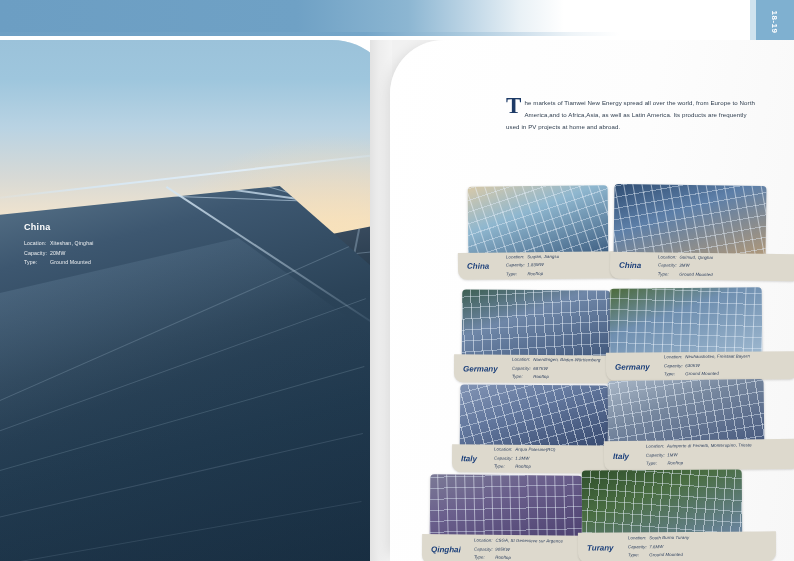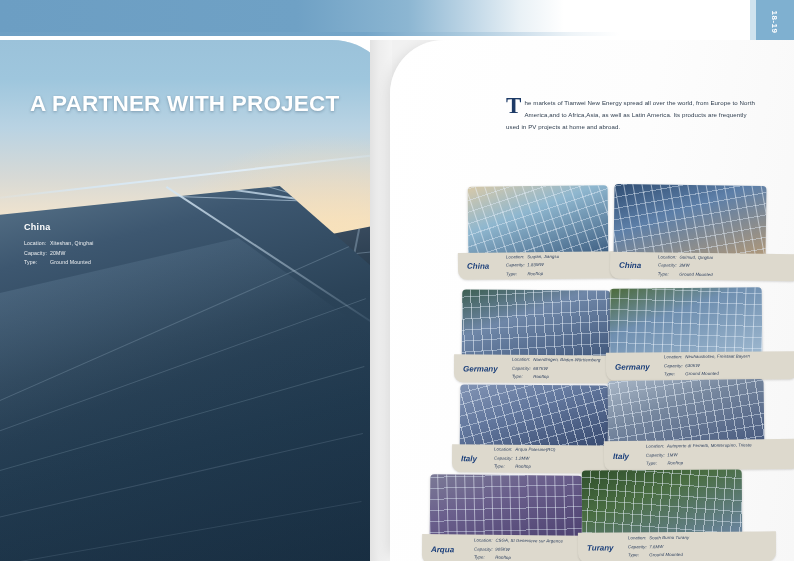--- a/index.html
+++ b/index.html
@@ -195,21 +195,20 @@
         <div class="ray" style="right:6%;top:48%;width:110%;height:1px;transform:rotate(-16deg);opacity:.38;"></div>
         <div class="ray" style="right:6%;top:66%;width:110%;height:1px;transform:rotate(-13deg);opacity:.35;"></div>
         <div class="ray" style="right:6%;top:84%;width:110%;height:1px;transform:rotate(-10deg);opacity:.3;"></div>
       </div>
       <div class="array2"></div>
       <div class="ridge"></div>
       <div class="ridge2"></div>
     </div>
 
     <div class="lefttitle">
-      <span>A PARTNER WITH PROJECT</span>
     </div>
 
     <div class="leftcap">
       <div class="cname">China</div>
       <div class="crow">
         <span class="clabel">Location:</span><span>Xiteshan, Qinghai</span>
       </div>
       <div class="crow">
         <span class="clabel">Capacity:</span><span>20MW</span>
       </div>
@@ -319,21 +318,21 @@
           </div>
         </div>
         <div class="card" style="left: 60px; top: 435px; width: 152px; height: 68px; transform: rotate(0.6deg);">
           <div class="shot" style="background: linear-gradient(160deg, rgb(123, 122, 150) 0%, rgb(106, 95, 140) 38%, rgb(75, 63, 110) 100%);">
             <div class="pv">
               <div class="pv-grid" style="transform: rotate(-2deg);"></div>
             </div>
           </div>
         </div>
         <div class="cap" style="left: 52px; top: 495px; width: 190px; height: 30px; transform: rotate(0.6deg);">
-          <div class="cname" style="min-width: 38px;">Arqua</div>
+          <div class="cname" style="min-width: 38px;">Qinghai</div>
           <div class="cbody">
             <div><span class="clab">Location:</span><span> CSGA, St Genevieve sur Argence</span></div>
             <div><span class="clab">Capacity:</span><span> 905KW</span></div>
             <div><span class="clab">Type:</span><span> Rooftop</span></div>
           </div>
         </div>
         <div class="card" style="left: 212px; top: 430px; width: 160px; height: 70px; transform: rotate(-0.4deg);">
           <div class="shot" style="background: linear-gradient(160deg, rgb(47, 79, 43) 0%, rgb(74, 110, 67) 38%, rgb(109, 134, 168) 100%);">
             <div class="pv">
               <div class="pv-grid" style="transform: rotate(5deg);"></div>

